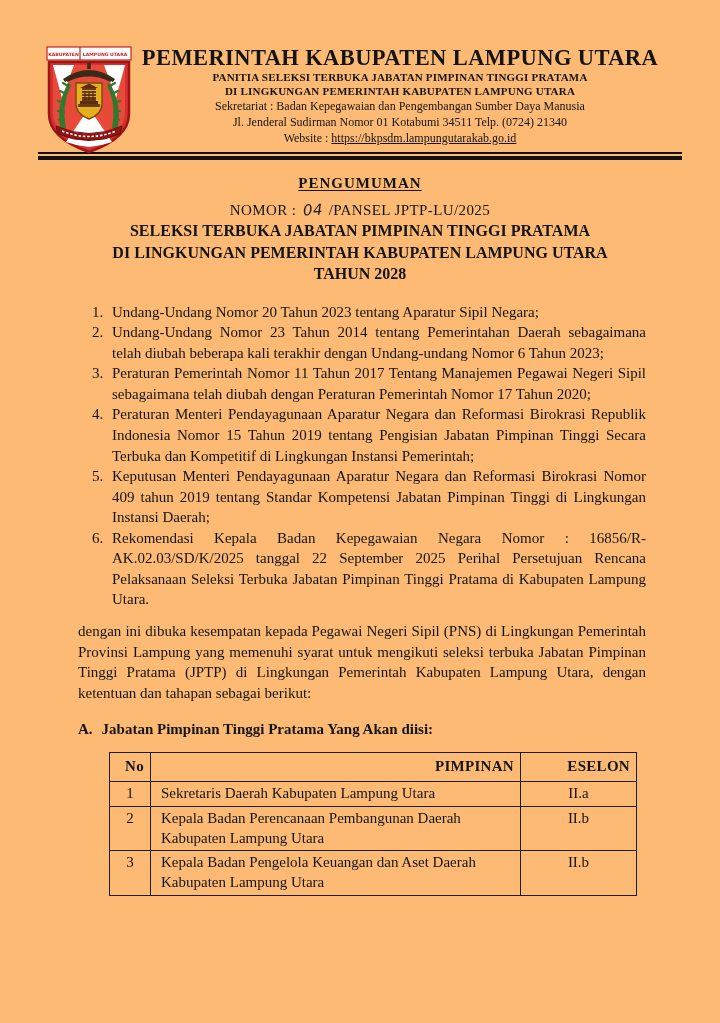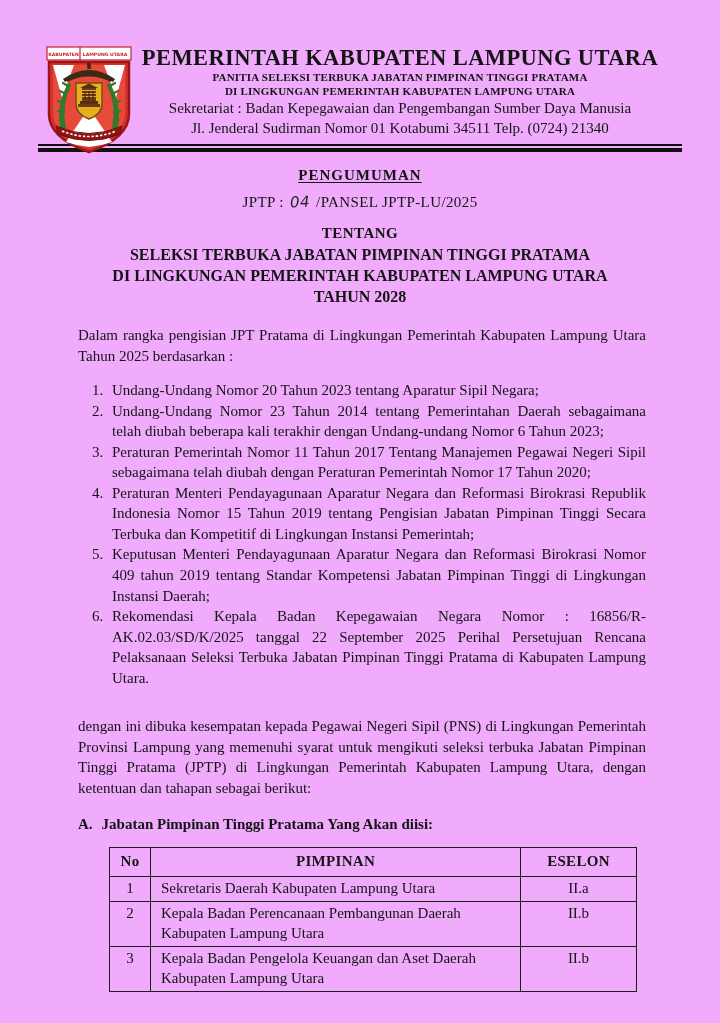--- a/index.html
+++ b/index.html
@@ -2,37 +2,37 @@
 <html><head>
 <meta charset="utf-8">
 <style>
   * { margin: 0; padding: 0; box-sizing: border-box; }
   html, body { background: #e9e9e9; }
   body { font-family: "Liberation Serif", serif; color: #141414; }
   .page {
     position: relative;
     width: 720px; height: 1023px;
     margin: 0 auto;
-    background: #f0abfc;
+    background: #fdba74;
     overflow: hidden;
   }
 
   
   .letterhead { position: relative; padding-top: 44px; }
   .crest {
     position: absolute; left: 44px; top: 46px;
     width: 90px; height: 110px;
   }
   .letterhead-text {
     margin-left: 110px; margin-right: 30px;
     text-align: center; line-height: 1.22;
   }
   .org-name   { font-size: 22.5px; font-weight: bold; letter-spacing: .4px; }
   .committee  { font-size: 11px; font-weight: bold; letter-spacing: .2px; }
-  .contact    { font-size: 15px; margin-top: 1px; }
+  .contact    { font-size: 12px; margin-top: 1px; }
   .website-url{ text-decoration: underline; }
 
   .rule-double {
     margin: 7px 38px 0 38px;
     border-top: 2px solid #111;
     border-bottom: 4px solid #111;
     height: 8px;
   }
 
   
@@ -50,32 +50,32 @@
     color: #222; margin: 0 2px;
   }
   .about { font-size: 15px; font-weight: bold; margin-top: 12px; letter-spacing: .5px; }
   .subject { font-size: 16px; font-weight: bold; line-height: 1.32; }
 
   
   .body-block { margin: 18px 74px 0 78px; font-size: 15px; line-height: 1.37; }
   .para { text-align: justify; }
   ol.legal-list { margin-top: 14px; padding-left: 29px; }
   ol.legal-list li { text-align: justify; padding-left: 5px; }
-  .opening { margin-top: 28px; }
+  .opening { margin-top: 11px; }
 
   .section-a { margin-top: 16px; }
   .section-a .heading-row { display: flex; gap: 9px; font-weight: bold; }
   .section-a .a-desc { margin-left: 27px; width: 462px; text-align: justify; }
 
   
   table.positions { border-collapse: collapse; margin: 12px 0 0 31px; width: 528px; font-size: 15px; }
   table.positions th, table.positions td {
     border: 1.6px solid #1c1c1c; padding: 2px 10px; vertical-align: top; line-height: 1.33;
   }
-  table.positions th { text-align: center; font-weight: bold; padding: 4px 6px; letter-spacing: .3px; }
+  table.positions th { text-align: right; font-weight: bold; padding: 4px 6px; letter-spacing: .3px; }
   .col-no { width: 41px; }
   .col-eselon { width: 116px; }
   td.c { text-align: center; }
 </style>
 </head>
 <body>
 
 <div class="page">
 
   <div class="letterhead">
@@ -116,43 +116,42 @@
         <path d="M18 85 Q45 96 72 85" stroke="#ffffff" stroke-width="1.6" stroke-dasharray="2.5 1.8" fill="none"></path>
       </svg>
     </div>
 
     <div class="letterhead-text">
       <div class="org-name">PEMERINTAH KABUPATEN LAMPUNG UTARA</div>
       <div class="committee">PANITIA SELEKSI TERBUKA JABATAN PIMPINAN TINGGI PRATAMA</div>
       <div class="committee">DI LINGKUNGAN PEMERINTAH KABUPATEN LAMPUNG UTARA</div>
       <div class="contact">Sekretariat : Badan Kepegawaian dan Pengembangan Sumber Daya Manusia</div>
       <div class="contact">Jl. Jenderal Sudirman Nomor 01 Kotabumi 34511 Telp. (0724) 21340</div>
+      <div class="contact"><span>Website : </span><span class="website-url">https://bkpsdm.lampungutarakab.go.id</span></div>
     </div>
   </div>
 
   <div class="rule-double"></div>
 
   <div class="doc-title">
     <span class="announcement">PENGUMUMAN</span>
     <div class="doc-number">
-      <span>JPTP :</span>
+      <span>NOMOR :</span>
       <span class="handwritten">04</span>
       <span>/PANSEL  JPTP-LU/2025</span>
     </div>
-    <div class="about">TENTANG</div>
     <div class="subject">
       <div>SELEKSI TERBUKA JABATAN PIMPINAN TINGGI PRATAMA</div>
       <div>DI LINGKUNGAN PEMERINTAH KABUPATEN LAMPUNG UTARA</div>
       <div>TAHUN 2028</div>
     </div>
   </div>
 
   <div class="body-block">
 
-    <p class="para">Dalam rangka pengisian JPT Pratama di Lingkungan Pemerintah  Kabupaten Lampung Utara  Tahun 2025 berdasarkan :</p>
 
     <ol class="legal-list">
       <li>Undang-Undang Nomor 20 Tahun 2023 tentang Aparatur Sipil Negara;</li>
       <li>Undang-Undang Nomor 23 Tahun 2014 tentang Pemerintahan Daerah sebagaimana telah diubah beberapa kali terakhir dengan Undang-undang Nomor 6 Tahun 2023;</li>
       <li>Peraturan Pemerintah Nomor 11 Tahun 2017 Tentang Manajemen Pegawai Negeri Sipil sebagaimana telah diubah dengan Peraturan Pemerintah Nomor 17 Tahun 2020;</li>
       <li>Peraturan Menteri Pendayagunaan Aparatur Negara dan Reformasi Birokrasi Republik Indonesia Nomor 15 Tahun 2019 tentang Pengisian Jabatan Pimpinan Tinggi Secara Terbuka dan Kompetitif di Lingkungan Instansi Pemerintah;</li>
       <li>Keputusan Menteri Pendayagunaan Aparatur Negara dan Reformasi Birokrasi Nomor 409 tahun 2019 tentang Standar Kompetensi Jabatan Pimpinan Tinggi di Lingkungan Instansi Daerah;</li>
       <li>Rekomendasi Kepala Badan Kepegawaian Negara Nomor : 16856/R-AK.02.03/SD/K/2025 tanggal 22 September 2025 Perihal Persetujuan Rencana Pelaksanaan Seleksi Terbuka Jabatan Pimpinan Tinggi Pratama di Kabupaten Lampung Utara.</li>
     </ol>
 

